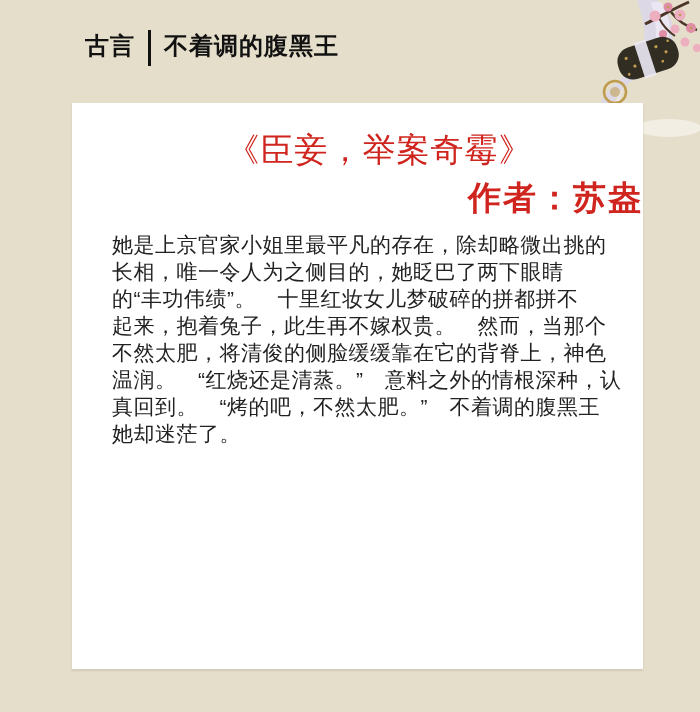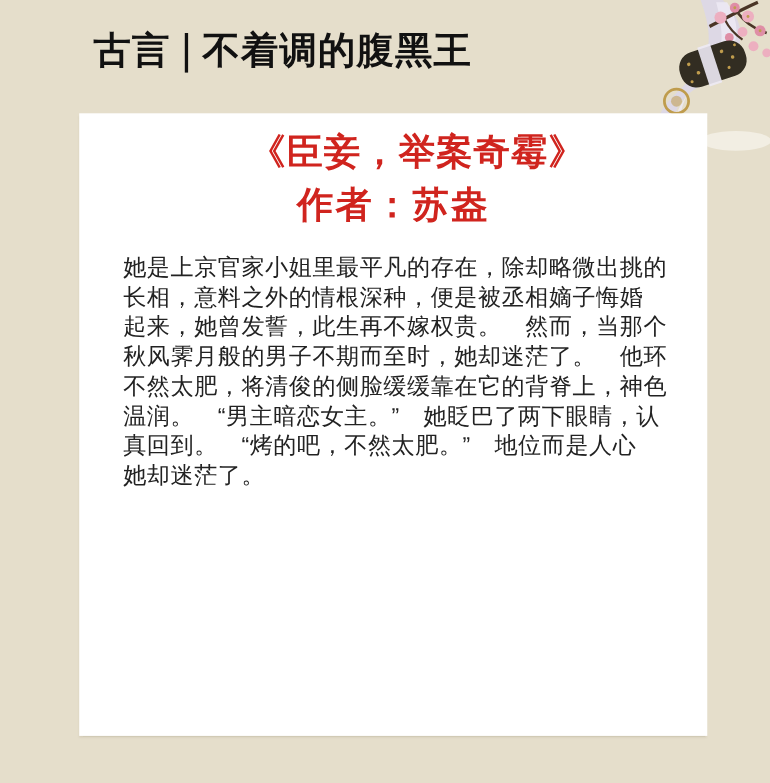--- a/index.html
+++ b/index.html
@@ -16,21 +16,21 @@
   }
   
   .header {
     position: absolute;
     left: 85px;
     top: 26px;
     display: flex;
     align-items: flex-end;
     gap: 13px;
     color: var(--header-text, #111);
-    font-size: 34px;
+    font-size: 24px;
     font-weight: 700;
     letter-spacing: 1px;
     line-height: 40px;
   }
   .header-divider {
     width: 3px;
     height: 36px;
     background: var(--header-text, #111);
   }
   
@@ -46,40 +46,40 @@
   .card {
     position: absolute;
     left: 72px;
     top: 103px;
     width: 571px;
     height: 566px;
     background: var(--card-bg, #ffffff);
     box-shadow: 0 2px 2px rgba(120,110,85,0.18);
   }
   .book-title {
-    margin-top: 16px;
+    margin-top: 28px;
     text-align: center;
     color: var(--accent-red, #d0241e);
     font-size: 33px;
-    font-weight: 700;
+    font-weight: 400;
     line-height: 38px;
     letter-spacing: 1px;
     padding-left: 44px;
   }
   .author-line {
     margin-top: 10px;
-    text-align: center;
+    text-align: right;
     color: var(--accent-red, #d0241e);
     font-size: 33px;
     font-weight: 700;
     line-height: 38px;
     letter-spacing: 2px;
   }
   .body-text {
-    margin: 25px 20px 0 40px;
+    margin: 14px 20px 0 40px;
     color: var(--body-text, #222);
     font-size: 21px;
     font-weight: 400;
   }
   .body-line {
     white-space: pre;
     line-height: 27px;
     letter-spacing: 0.5px;
   }
 </style>
@@ -133,23 +133,23 @@
     <circle cx="40" cy="92" r="5" fill="var(--gold)" opacity="0.55"></circle>
 
     <ellipse cx="94" cy="128" rx="32" ry="9" fill="var(--cloud)"></ellipse>
   </svg>
 
   <div class="card">
     <div class="book-title">《臣妾，举案奇霉》</div>
     <div class="author-line">作者：苏盎</div>
     <div class="body-text">
       <div class="body-line">她是上京官家小姐里最平凡的存在，除却略微出挑的</div>
-      <div class="body-line">长相，意料之外的情根深种，便是被丞相嫡子悔婚</div>
-      <div class="body-line">起来，她曾发誓，此生再不嫁权贵。　然而，当那个</div>
-      <div class="body-line">秋风霁月般的男子不期而至时，她却迷茫了。　他环</div>
+      <div class="body-line">长相，唯一令人为之侧目的，她眨巴了两下眼睛</div>
+      <div class="body-line">的“丰功伟绩”。　十里红妆女儿梦破碎的拼都拼不</div>
+      <div class="body-line">起来，抱着兔子，此生再不嫁权贵。　然而，当那个</div>
       <div class="body-line">不然太肥，将清俊的侧脸缓缓靠在它的背脊上，神色</div>
-      <div class="body-line">温润。　“男主暗恋女主。”　她眨巴了两下眼睛，认</div>
-      <div class="body-line">真回到。　“烤的吧，不然太肥。”　地位而是人心</div>
+      <div class="body-line">温润。　“红烧还是清蒸。”　意料之外的情根深种，认</div>
+      <div class="body-line">真回到。　“烤的吧，不然太肥。”　不着调的腹黑王</div>
       <div class="body-line">她却迷茫了。</div>
     </div>
   </div>
 
 </div>
 
 </body></html>

